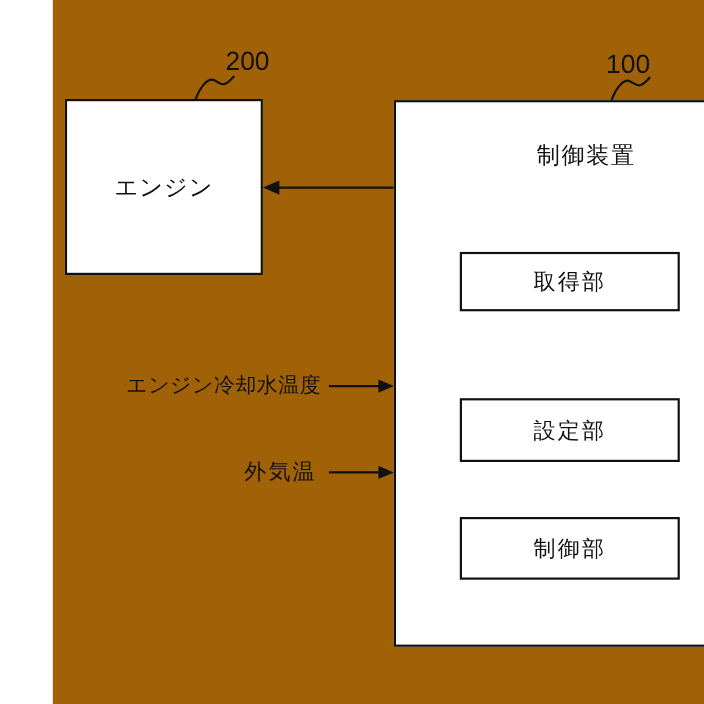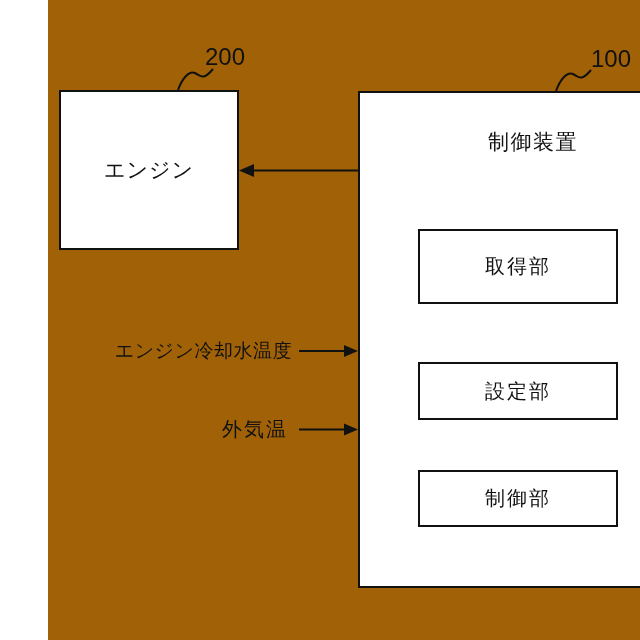--- a/index.html
+++ b/index.html
@@ -64,37 +64,37 @@
     position: absolute;
     box-sizing: border-box;
     border: 2px solid #111111;
     left: 58px;
     width: 200px;
     display: flex;
     align-items: center;
     justify-content: center;
     background: #ffffff;
   }
-  .unit-box-1 { top: 136px; height: 75px; }
+  .unit-box-1 { top: 136px; height: 54px; }
   .unit-box-2 { top: 269px; height: 58px; }
   .unit-box-3 { top: 377px; height: 57px; }
   .unit-label {
     font-size: 20px;
     letter-spacing: 2px;
   }
   .ref-num {
     position: absolute;
     width: 46px;
     text-align: center;
     font-size: 24px;
     line-height: 24px;
     letter-spacing: 0px;
   }
   .ref-200 { left: 154px; top: 45px; }
-  .ref-100 { left: 540px; top: 47px; }
+  .ref-100 { left: 500px; top: 47px; }
   .ref-110 { left: 532px; top: 188px; }
   .ref-120 { left: 532px; top: 307px; }
   .ref-130 { left: 532px; top: 427px; }
   .input-label {
     position: absolute;
     text-align: right;
     line-height: 21px;
   }
   .coolant-label {
     left: 44px;

